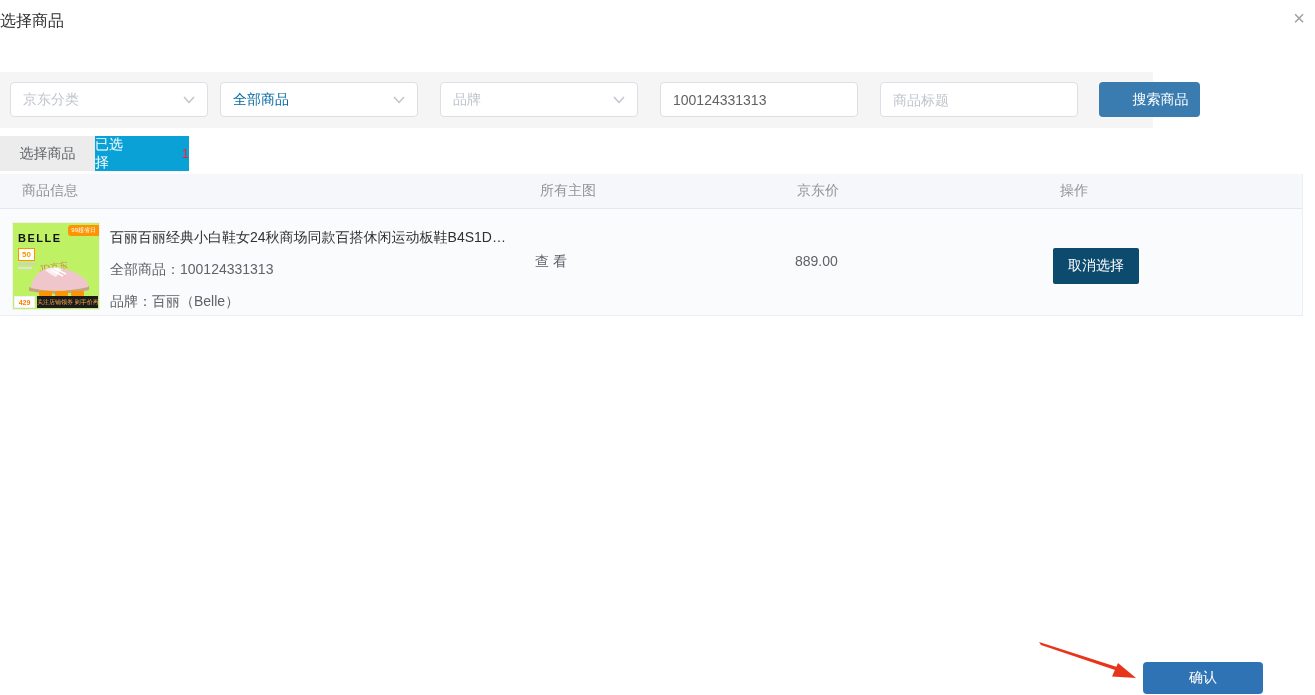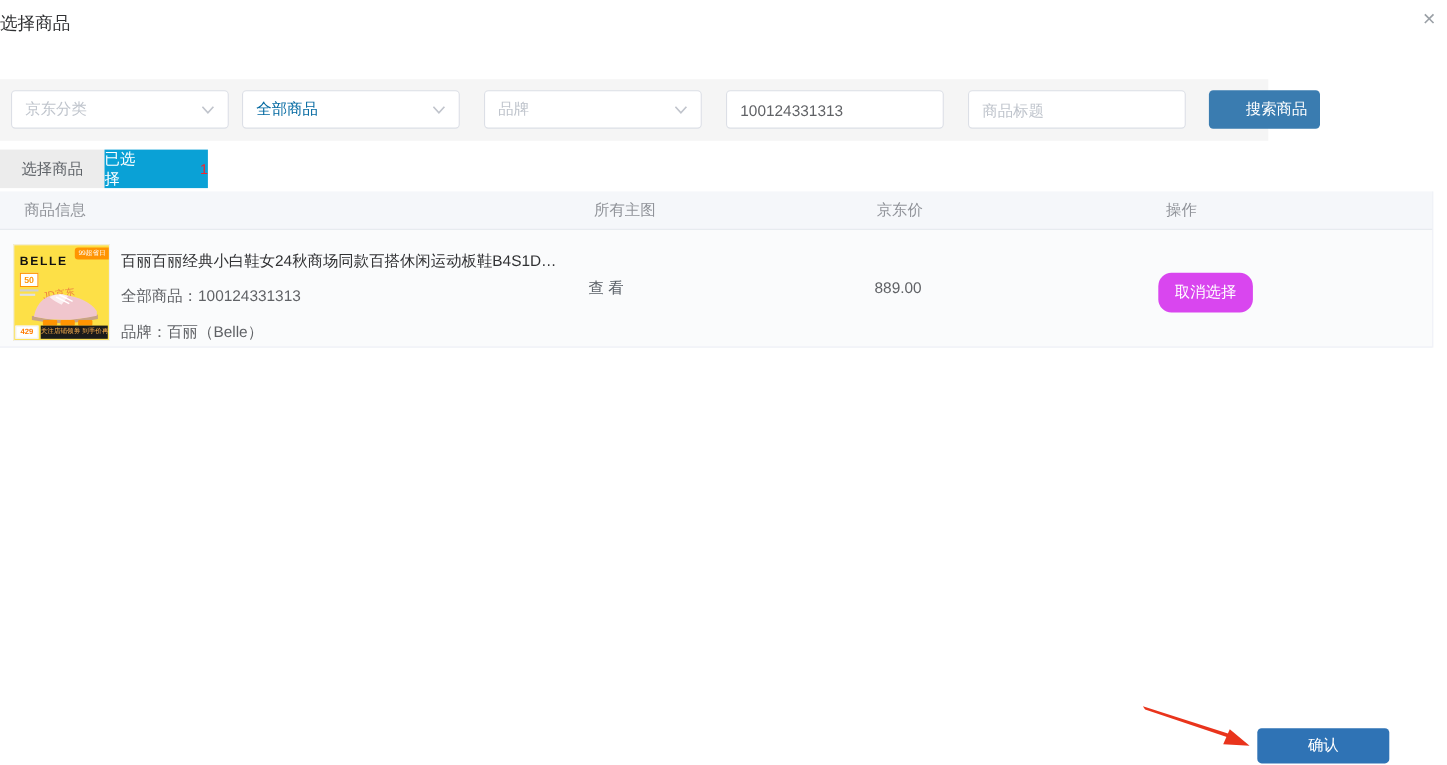--- a/index.html
+++ b/index.html
@@ -28,39 +28,39 @@
   .tab.active{width:94px;background:#0aa1d6;color:#fff;gap:44px;}
   .tab .badge{color:#f5222d;margin-left:4px;font-size:13px;}
 
   
   .table{position:absolute;left:0;top:174px;width:1303px;border-right:1px solid #ebeef5;box-sizing:border-box;}
   .thead{position:relative;height:34px;background:#f5f7fa;border-bottom:1px solid #e4e7ed;font-size:14px;color:#909399;}
   .th{position:absolute;top:8px;}
   .th.c1{left:22px;} .th.c2{left:540px;} .th.c3{left:797px;} .th.c4{left:1060px;}
   .trow{position:relative;height:106px;background:#fafbfc;border-bottom:1px solid #ebeef5;font-size:14px;color:#606266;}
 
-  .thumb{position:absolute;left:12px;top:13px;width:88px;height:88px;background:#fde047;border:1px solid #f0f0f0;box-sizing:border-box;overflow:hidden;}
+  .thumb{position:absolute;left:12px;top:13px;width:88px;height:88px;background:#bef264;border:1px solid #f0f0f0;box-sizing:border-box;overflow:hidden;}
   .pi-brand{position:absolute;top:9px;left:5px;font-size:11px;font-weight:bold;letter-spacing:1.5px;color:#111;}
   .pi-corner{position:absolute;top:2px;right:0;background:#ff9402;color:#fff;font-size:6px;padding:1px 3px;border-radius:3px 0 0 3px;}
   .pi-coupon{position:absolute;top:25px;left:5px;border:1px solid #ff9402;color:#ff9402;font-size:8px;font-weight:bold;padding:0 3px;background:#fff;line-height:11px;}
   .pi-bar1{position:absolute;top:40px;left:5px;width:17px;height:2px;background:#cfcfcf;}
   .pi-bar2{position:absolute;top:44px;left:5px;width:14px;height:2px;background:#e0e0e0;}
   .pi-mark{position:absolute;top:38px;left:26px;font-size:9px;color:rgba(226,64,64,.6);transform:rotate(-8deg);}
   .pi-shoe{position:absolute;left:12px;top:34px;}
   .pi-chips{position:absolute;bottom:13px;left:26px;display:flex;gap:3px;}
   .pi-chips i{width:13px;height:5px;background:#ff9402;border-radius:1px;}
   .pi-price{position:absolute;bottom:1px;left:1px;width:21px;height:12px;background:#fff;border:1px solid #f2f2f2;color:#ff7a00;font-size:7px;font-weight:bold;text-align:center;line-height:12px;box-sizing:border-box;}
   .pi-banner{position:absolute;bottom:1px;left:24px;right:1px;height:12px;background:#1b1b1b;color:#ffb14d;font-size:6px;line-height:12px;text-align:center;white-space:nowrap;overflow:hidden;}
 
   .p-info{position:absolute;left:110px;top:5px;}
   .p-title{color:#303133;margin-top:15px;max-width:420px;}
   .p-line{margin-top:14px;color:#606266;}
   .view-link{position:absolute;left:535px;top:44px;color:#595f66;cursor:pointer;}
   .p-price{position:absolute;left:795px;top:44px;color:#606266;}
-  .cancel-btn{position:absolute;left:1053px;top:39px;width:86px;height:36px;background:#d946ef;color:#fff;border:none;border-radius:12px;font-size:14px;cursor:pointer;font-family:inherit;}
+  .cancel-btn{position:absolute;left:1053px;top:39px;width:86px;height:36px;background:#0c4a6e;color:#fff;border:none;border-radius:2px;font-size:14px;cursor:pointer;font-family:inherit;}
 
   
   .confirm-btn{position:absolute;left:1143px;top:662px;width:120px;height:32px;background:#2f73b5;color:#fff;border:none;border-radius:4px;font-size:14px;cursor:pointer;font-family:inherit;}
   .arrow{position:absolute;left:1033px;top:637px;}
 </style>
 </head>
 <body>
 
 <div class="stage">
 

